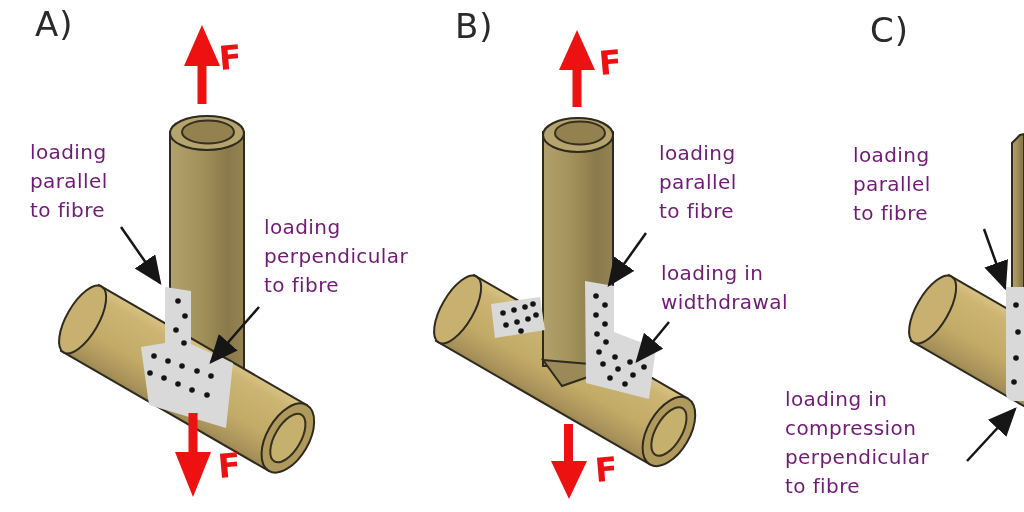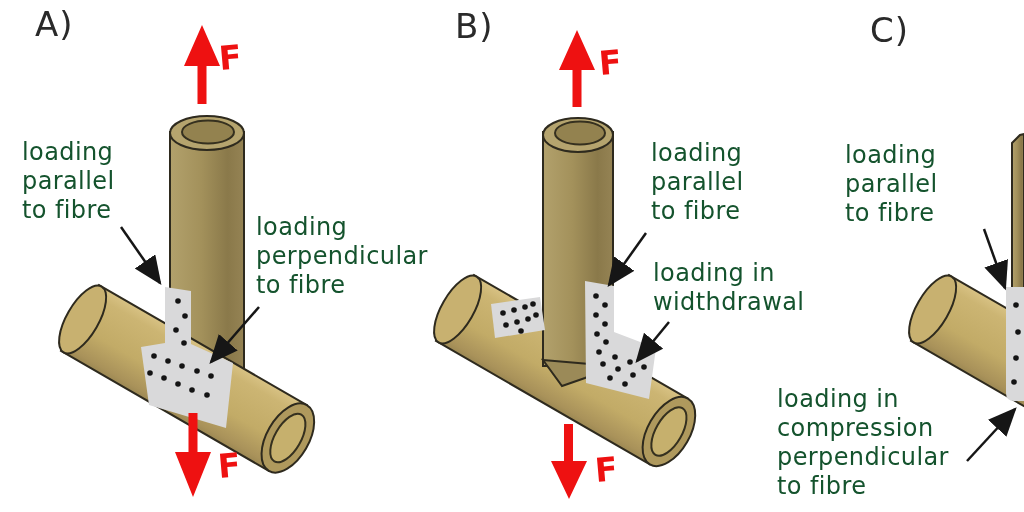--- a/index.html
+++ b/index.html
@@ -5,22 +5,22 @@
   html,body{margin:0;padding:0;background:#fff;}
   .stage{
     position:relative;width:1024px;height:512px;background:#ffffff;
     overflow:hidden;font-family:"DejaVu Sans",sans-serif;
   }
   .stage svg{position:absolute;left:0;top:0;}
   .panel-letter{
     position:absolute;font-size:34px;color:#2a2a2a;letter-spacing:1px;
   }
   .ann{
-    position:absolute;white-space:pre-line;font-size:24px;line-height:29px;
-    color:#14532d;letter-spacing:.4px;
+    position:absolute;white-space:pre-line;font-size:20px;line-height:29px;
+    color:#701a75;letter-spacing:.4px;margin-left:8px;
   }
   .force{
     position:absolute;font-size:33px;font-weight:bold;color:#ee1111;
     transform:rotate(-5deg);
   }
 </style>
 </head>
 <body>
 
 <div class="stage">

